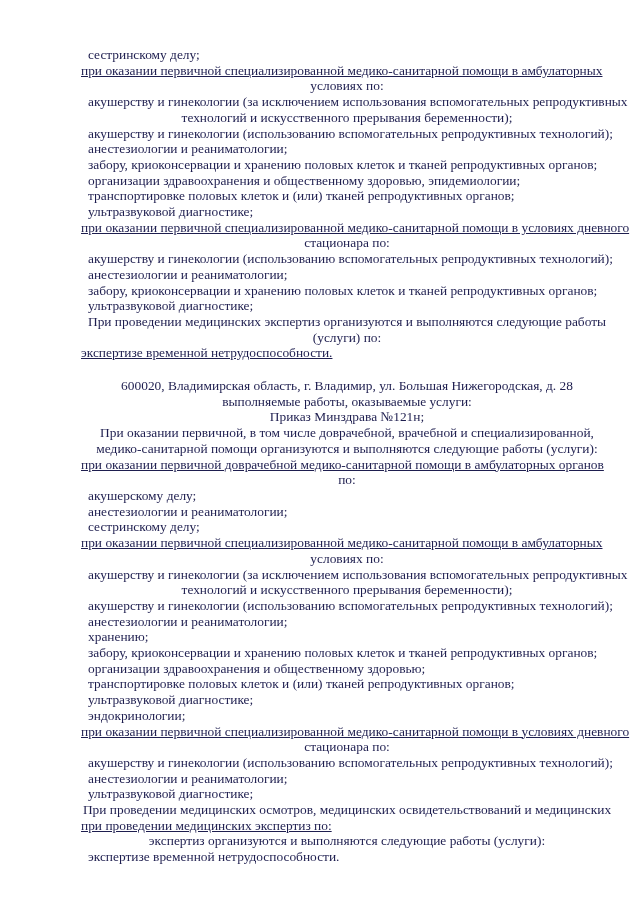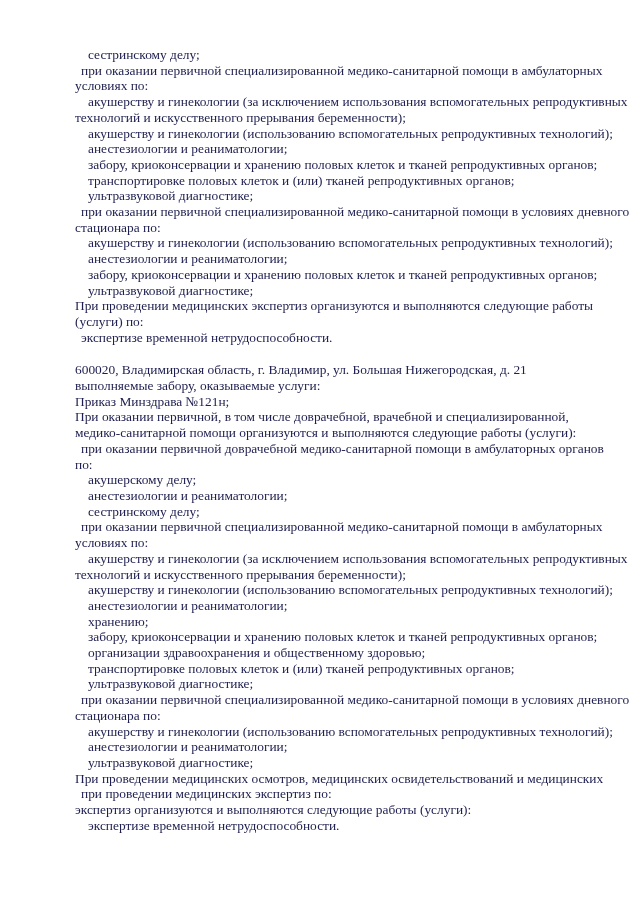--- a/index.html
+++ b/index.html
@@ -12,74 +12,76 @@
     border-radius: 29px;
   }
   .doc {
     padding: 47px 22px 0 75px;
     font-family: "Liberation Serif", "DejaVu Serif", serif;
     font-size: 13.4px;
     line-height: 15.7px;
     color: #1e1e4f;
   }
   .line { white-space: pre; }
-  .ind-base { padding-left: 0; }
-  .ind-sub  { padding-left: 6px; }
+  .ind-base { padding-left: 0; text-align: center; }
+  .ind-sub  { padding-left: 6px; text-decoration: underline; }
   .ind-item { padding-left: 13px; }
   .section-gap { height: 17px; }
 </style>
 </head>
 <body>
 
 <div class="page">
   <div class="doc" style="color: rgb(30, 30, 79);">
     <section>
         <div class="line ind-item">сестринскому делу;</div>
         <div class="line ind-sub">при оказании первичной специализированной медико-санитарной помощи в амбулаторных</div>
         <div class="line ind-base">условиях по:</div>
         <div class="line ind-item">акушерству и гинекологии (за исключением использования вспомогательных репродуктивных</div>
         <div class="line ind-base">технологий и искусственного прерывания беременности);</div>
         <div class="line ind-item">акушерству и гинекологии (использованию вспомогательных репродуктивных технологий);</div>
         <div class="line ind-item">анестезиологии и реаниматологии;</div>
         <div class="line ind-item">забору, криоконсервации и хранению половых клеток и тканей репродуктивных органов;</div>
+        <div class="line ind-item">организации здравоохранения и общественному здоровью, эпидемиологии;</div>
         <div class="line ind-item">транспортировке половых клеток и (или) тканей репродуктивных органов;</div>
         <div class="line ind-item">ультразвуковой диагностике;</div>
         <div class="line ind-sub">при оказании первичной специализированной медико-санитарной помощи в условиях дневного</div>
         <div class="line ind-base">стационара по:</div>
         <div class="line ind-item">акушерству и гинекологии (использованию вспомогательных репродуктивных технологий);</div>
         <div class="line ind-item">анестезиологии и реаниматологии;</div>
         <div class="line ind-item">забору, криоконсервации и хранению половых клеток и тканей репродуктивных органов;</div>
         <div class="line ind-item">ультразвуковой диагностике;</div>
         <div class="line ind-base">При проведении медицинских экспертиз организуются и выполняются следующие работы</div>
         <div class="line ind-base">(услуги) по:</div>
         <div class="line ind-sub">экспертизе временной нетрудоспособности.</div>
       </section>
     <div class="section-gap"></div>
     <section>
-        <div class="line ind-base">600020, Владимирская область, г. Владимир, ул. Большая Нижегородская, д. 21</div>
-        <div class="line ind-base">выполняемые забору, оказываемые услуги:</div>
+        <div class="line ind-base">600020, Владимирская область, г. Владимир, ул. Большая Нижегородская, д. 28</div>
+        <div class="line ind-base">выполняемые работы, оказываемые услуги:</div>
         <div class="line ind-base">Приказ Минздрава №121н;</div>
         <div class="line ind-base">При оказании первичной, в том числе доврачебной, врачебной и специализированной,</div>
         <div class="line ind-base">медико-санитарной помощи организуются и выполняются следующие работы (услуги):</div>
         <div class="line ind-sub">при оказании первичной доврачебной медико-санитарной помощи в амбулаторных органов</div>
         <div class="line ind-base">по:</div>
         <div class="line ind-item">акушерскому делу;</div>
         <div class="line ind-item">анестезиологии и реаниматологии;</div>
         <div class="line ind-item">сестринскому делу;</div>
         <div class="line ind-sub">при оказании первичной специализированной медико-санитарной помощи в амбулаторных</div>
         <div class="line ind-base">условиях по:</div>
         <div class="line ind-item">акушерству и гинекологии (за исключением использования вспомогательных репродуктивных</div>
         <div class="line ind-base">технологий и искусственного прерывания беременности);</div>
         <div class="line ind-item">акушерству и гинекологии (использованию вспомогательных репродуктивных технологий);</div>
         <div class="line ind-item">анестезиологии и реаниматологии;</div>
         <div class="line ind-item">хранению;</div>
         <div class="line ind-item">забору, криоконсервации и хранению половых клеток и тканей репродуктивных органов;</div>
         <div class="line ind-item">организации здравоохранения и общественному здоровью;</div>
         <div class="line ind-item">транспортировке половых клеток и (или) тканей репродуктивных органов;</div>
         <div class="line ind-item">ультразвуковой диагностике;</div>
+        <div class="line ind-item">эндокринологии;</div>
         <div class="line ind-sub">при оказании первичной специализированной медико-санитарной помощи в условиях дневного</div>
         <div class="line ind-base">стационара по:</div>
         <div class="line ind-item">акушерству и гинекологии (использованию вспомогательных репродуктивных технологий);</div>
         <div class="line ind-item">анестезиологии и реаниматологии;</div>
         <div class="line ind-item">ультразвуковой диагностике;</div>
         <div class="line ind-base">При проведении медицинских осмотров, медицинских освидетельствований и медицинских</div>
         <div class="line ind-sub">при проведении медицинских экспертиз по:</div>
         <div class="line ind-base">экспертиз организуются и выполняются следующие работы (услуги):</div>
         <div class="line ind-item">экспертизе временной нетрудоспособности.</div>
       </section>

